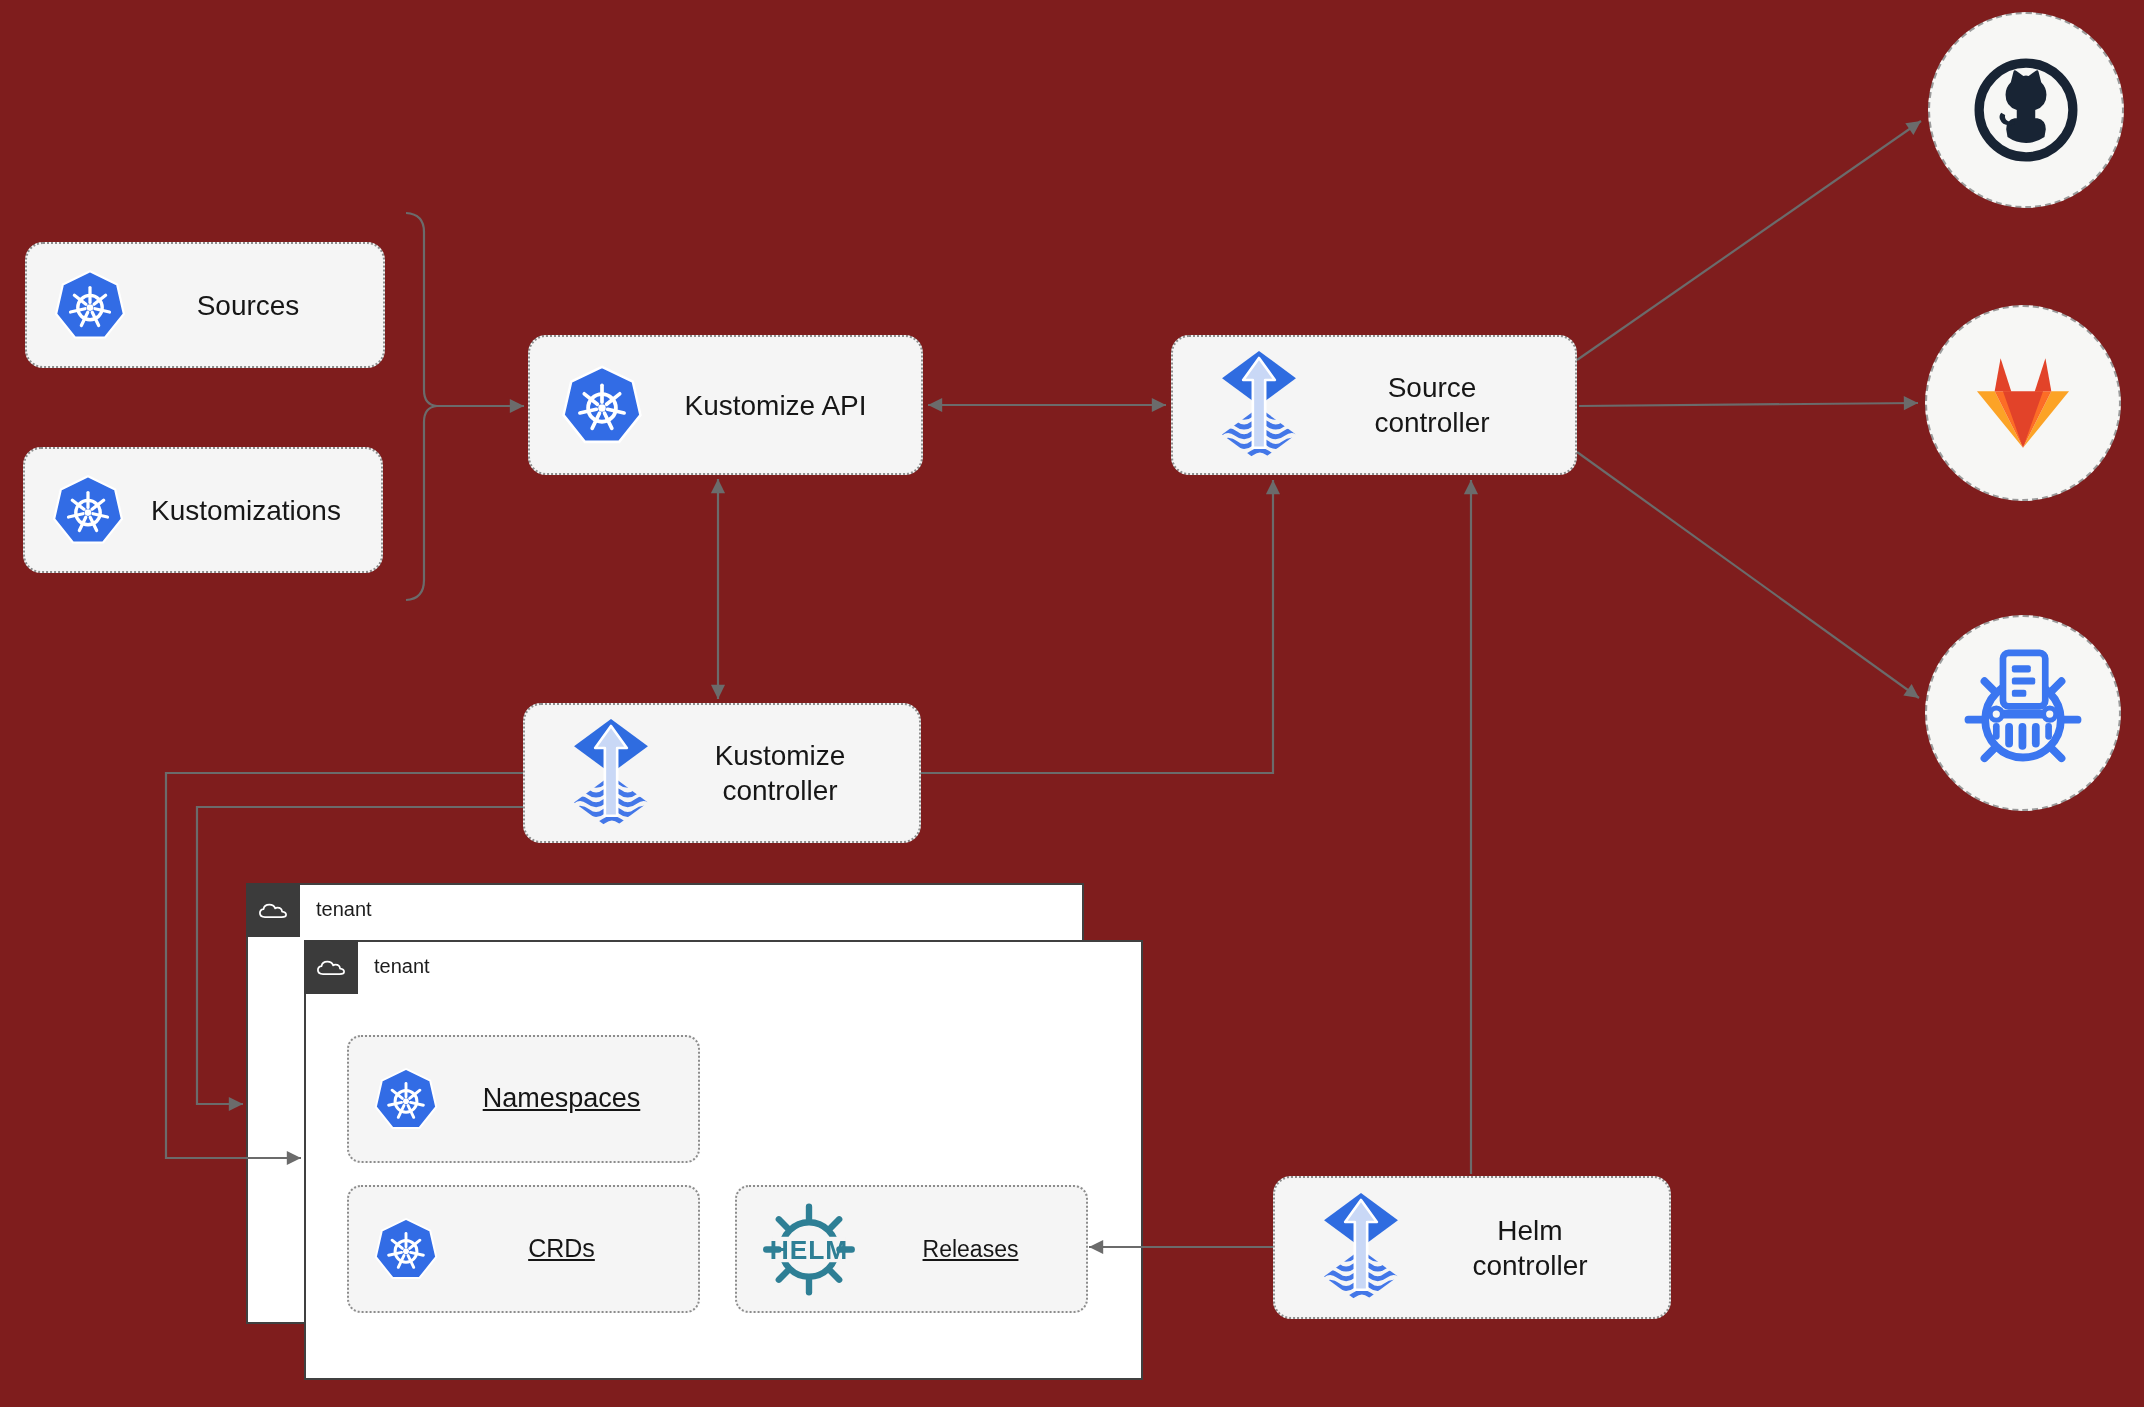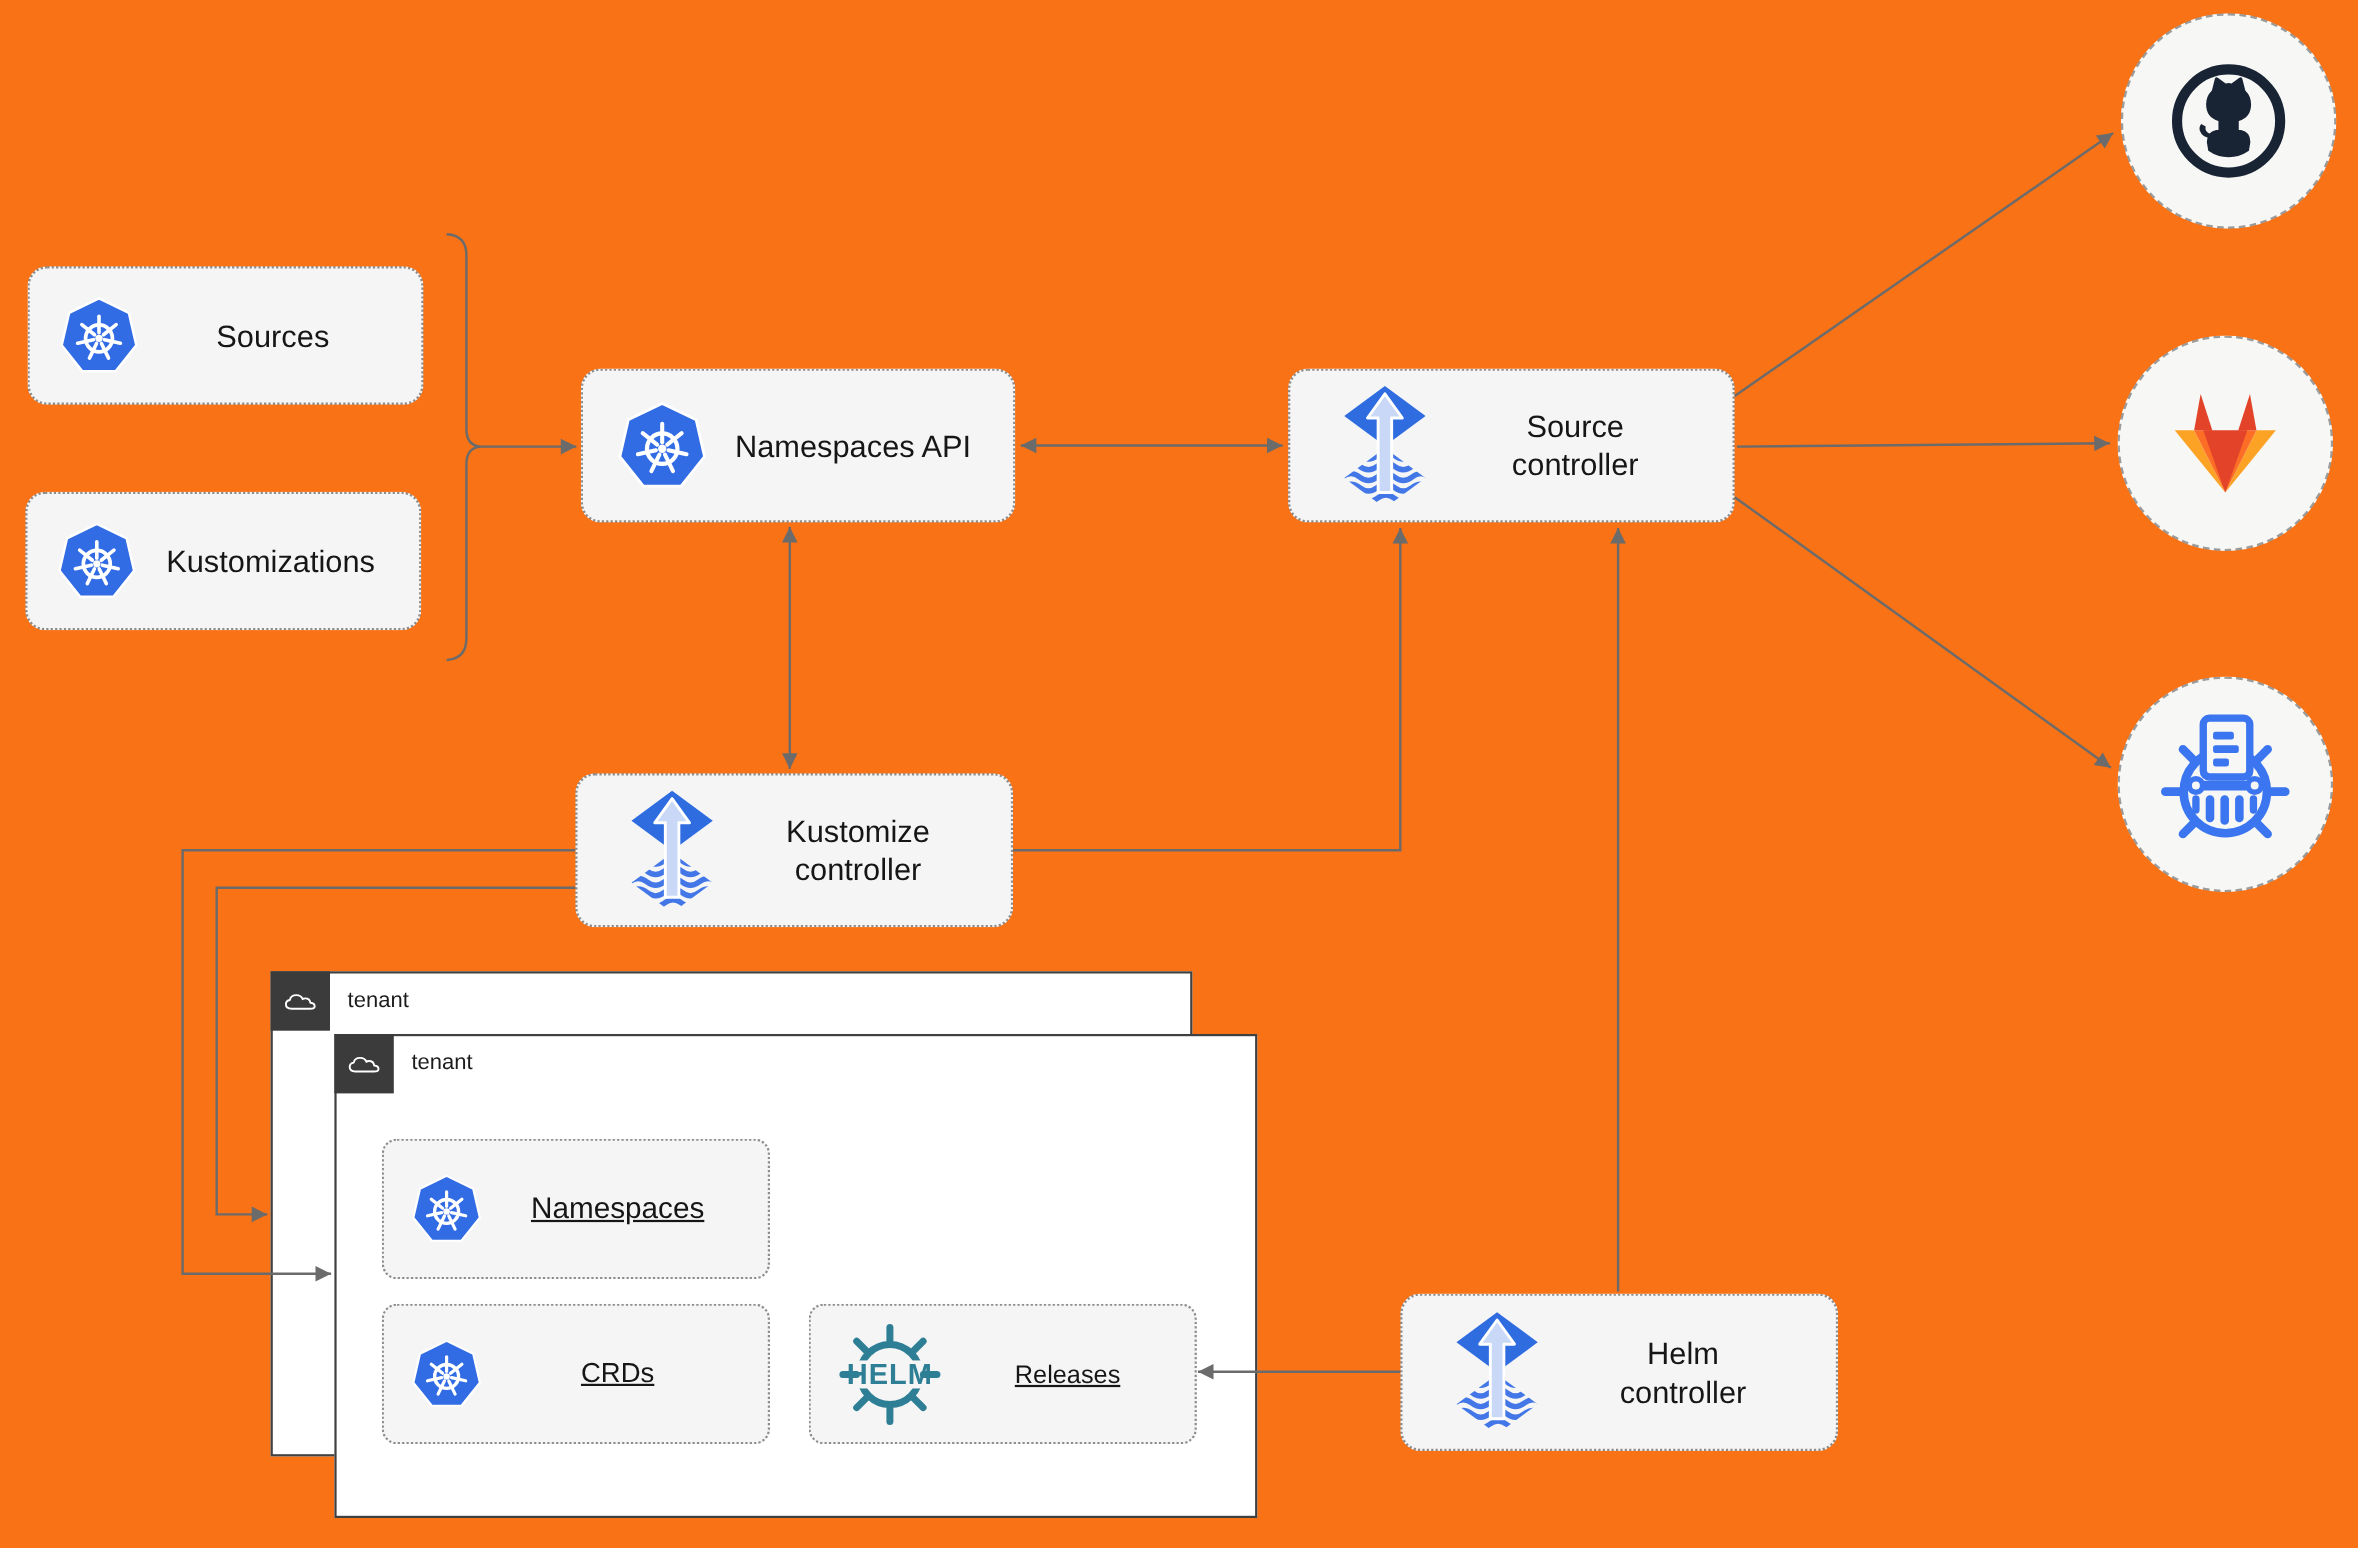--- a/index.html
+++ b/index.html
@@ -15,21 +15,21 @@
     --chartmuseum-blue:#3b76f0;
     --connector-gray:#6b6b6b;
     --node-bg:#f5f5f5;
     --circle-bg:#f7f7f5;
     --tenant-header-bg:#3b3b3b;
     --tenant-border:#404040;
     --text-color:#161616;
   }
   html,body{margin:0;padding:0;background:#ffffff;}
   .canvas{
-    position:relative;width:2144px;height:1407px;background:#f97316;overflow:hidden;
+    position:relative;width:2144px;height:1407px;background:#7f1d1d;overflow:hidden;
     font-family:"Liberation Sans", sans-serif;color:var(--text-color);
   }
   
   .node{
     position:absolute;box-sizing:border-box;background:var(--node-bg);
     border:2px dotted #8c8c8c;border-radius:18px;
     display:flex;align-items:center;
   }
   .node-label{
     flex:1;text-align:center;font-size:28px;line-height:1.25;color:var(--text-color);
@@ -185,21 +185,21 @@
     <svg width="74" height="72" viewBox="0 0 100 97">
         <use href="#sym-k8s"></use>
       </svg>
     <div class="node-label">Kustomizations</div>
   </div>
 
   <div class="node" style="left:528px;top:335px;width:395px;height:140px;padding-left:30px;">
     <svg width="84" height="82" viewBox="0 0 100 97">
         <use href="#sym-k8s"></use>
       </svg>
-    <div class="node-label">Namespaces API</div>
+    <div class="node-label">Kustomize API</div>
   </div>
 
   <div class="node" style="left:1171px;top:335px;width:406px;height:140px;padding-left:42px;">
     <svg width="88" height="113" viewBox="0 0 100 128">
         <use href="#sym-flux"></use>
       </svg>
     <div class="node-label two-line">
       <div>Source</div>
       <div>controller</div>
     </div>

